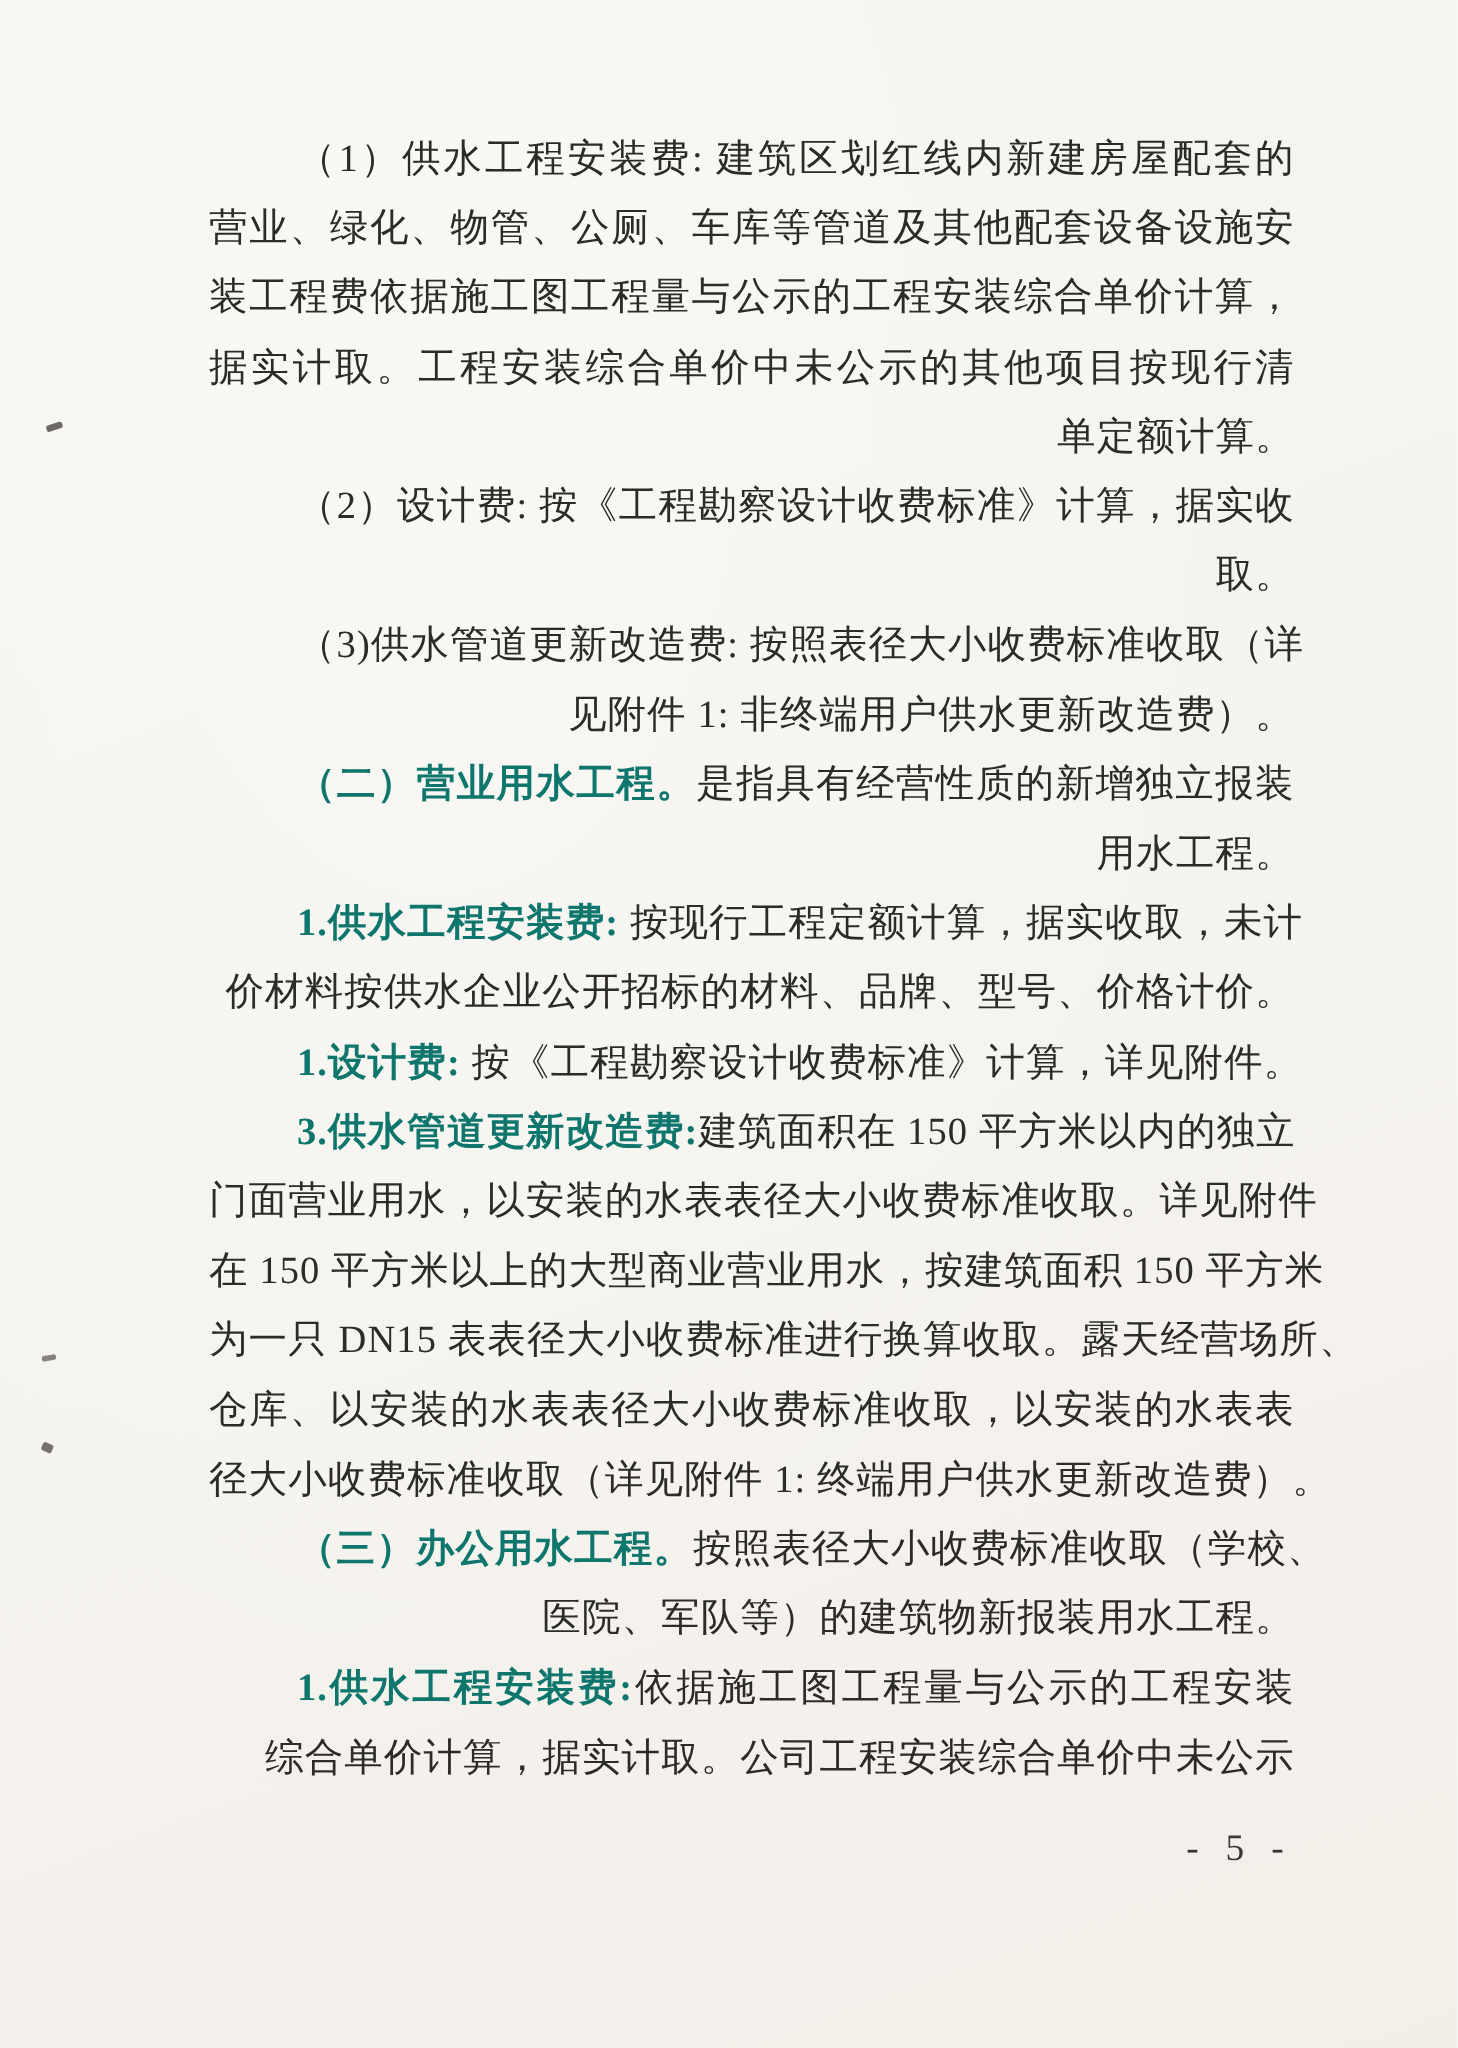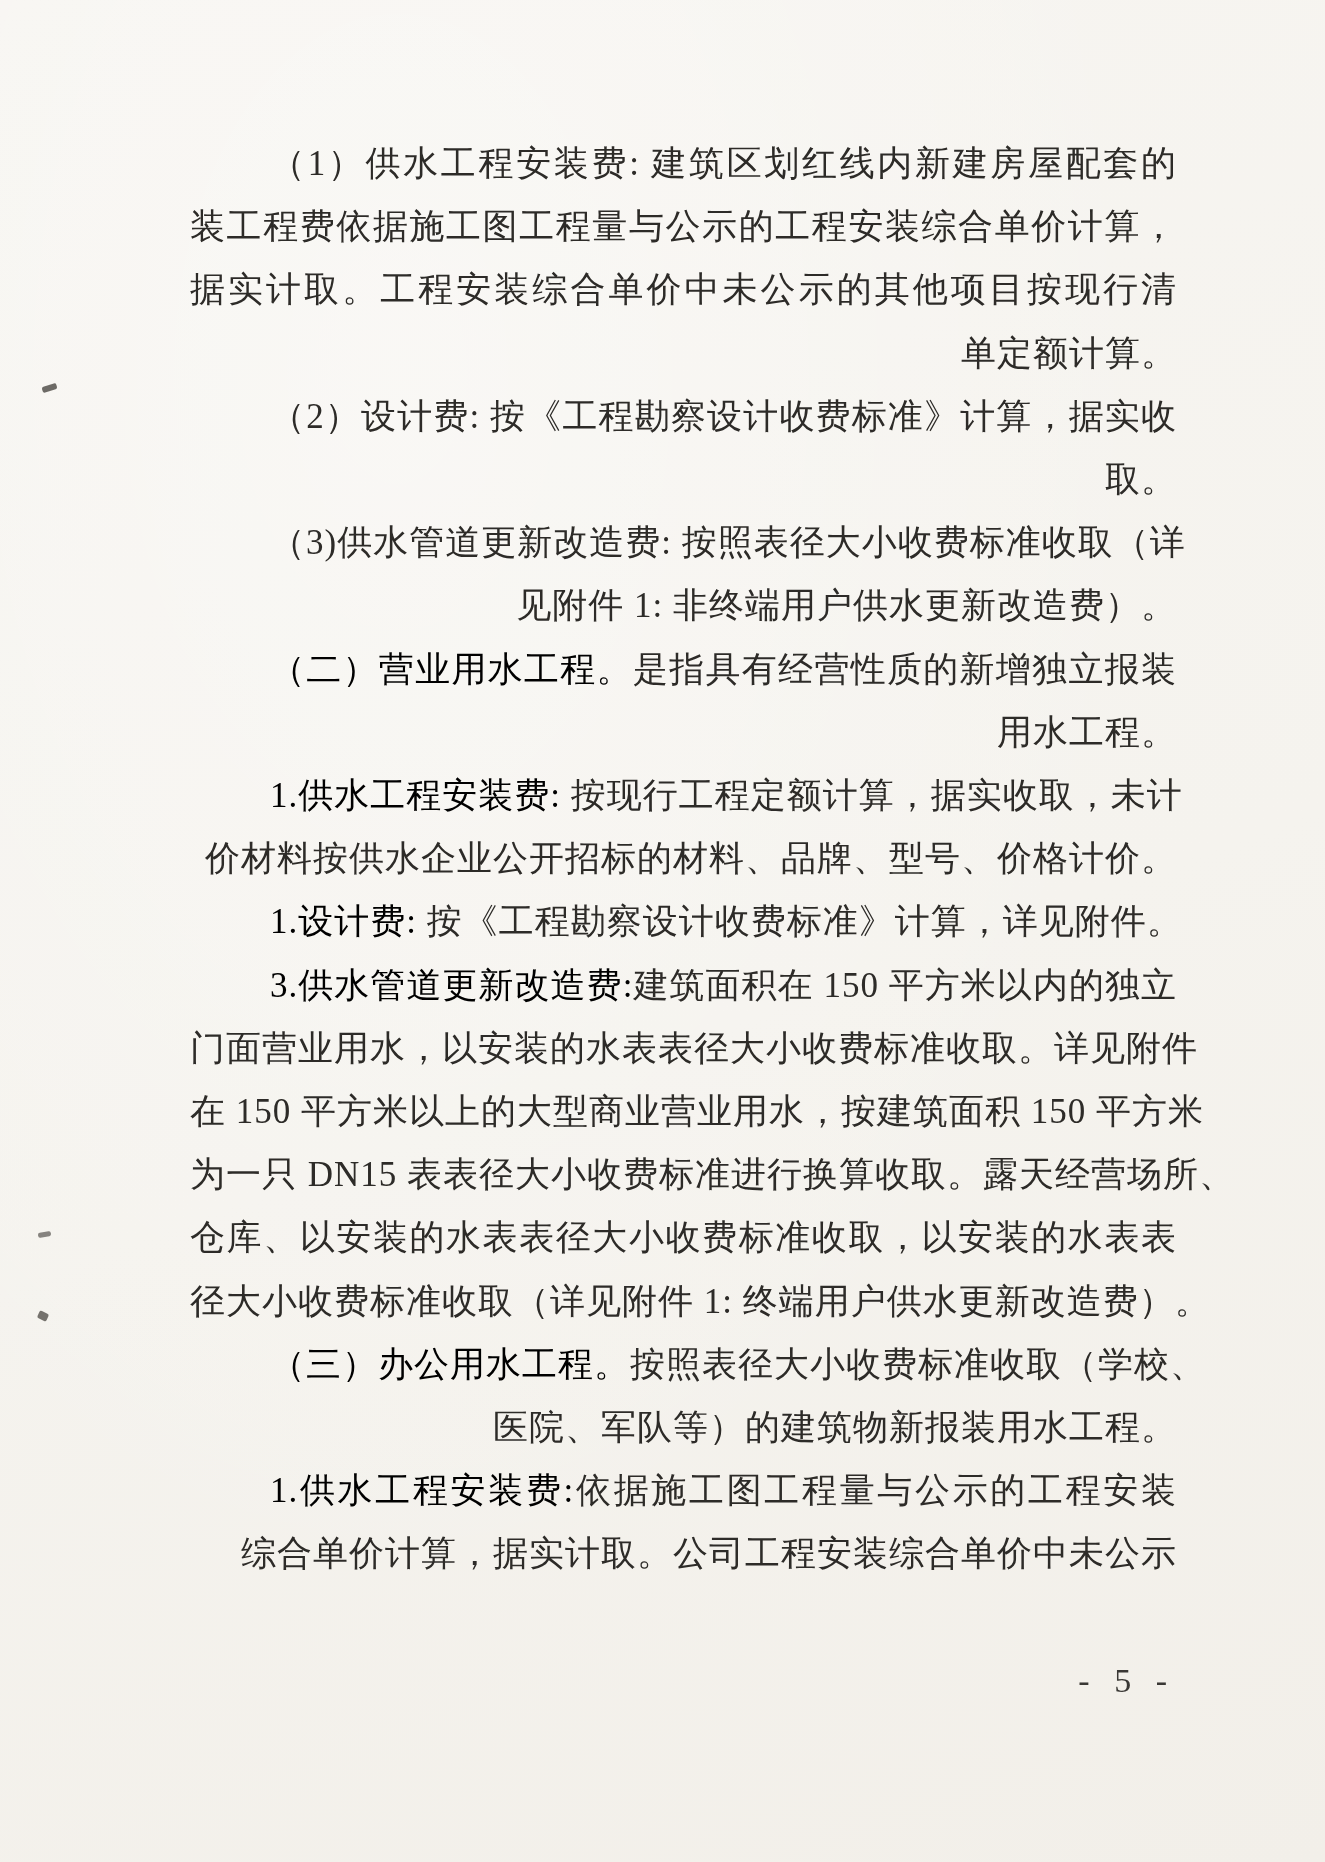--- a/index.html
+++ b/index.html
@@ -15,21 +15,21 @@
       radial-gradient(ellipse at 30% 20%, rgba(255,255,255,0.35), rgba(0,0,0,0) 60%),
       linear-gradient(160deg, #f7f5f1 0%, #f5f3ee 55%, #f2efe9 100%);
     font-family: "Liberation Serif", "DejaVu Serif", serif;
   }
   .page {
     position: absolute;
     inset: 0;
   }
   .text-block {
     position: absolute;
-    top: 132px;
+    top: 112px;
     left: 190px;
     right: 148px;
     color: #2d2b28;
   }
   .paragraph {
     margin: 0;
     padding: 0;
   }
   .line {
     font-size: 35px;
@@ -39,22 +39,22 @@
     text-align: right;
   }
   .line.fill {
     text-align: justify;
     text-align-last: justify;
   }
   .line.first {
     text-indent: 80px;
   }
   .line .bold {
-    font-weight: normal;
-    color: #000000;
+    font-weight: bold;
+    color: #0f766e;
   }
   .page-number {
     position: absolute;
     top: 1662px;
     right: 150px;
     font-size: 34px;
     letter-spacing: 8px;
     color: #3a3835;
   }
   .speck {
@@ -68,20 +68,21 @@
   .speck-3 { left: 38px; top: 1312px; width: 10px; height: 8px; transform: rotate(25deg); opacity: 0.75; }
 </style>
 </head>
 <body>
 
 <div class="page">
 
   <div class="text-block" id="doc">
       <div class="paragraph">
         <div class="line first fill"><span>（1）供水工程安装费: 建筑区划红线内新建房屋配套的</span></div>
+        <div class="line fill"><span>营业、绿化、物管、公厕、车库等管道及其他配套设备设施安</span></div>
         <div class="line fill"><span>装工程费依据施工图工程量与公示的工程安装综合单价计算，</span></div>
         <div class="line fill"><span>据实计取。工程安装综合单价中未公示的其他项目按现行清</span></div>
         <div class="line"><span>单定额计算。</span></div>
       </div>
       <div class="paragraph">
         <div class="line first fill"><span>（2）设计费: 按《工程勘察设计收费标准》计算，据实收</span></div>
         <div class="line"><span>取。</span></div>
       </div>
       <div class="paragraph">
         <div class="line first fill"><span>（3)供水管道更新改造费: 按照表径大小收费标准收取（详</span></div>

